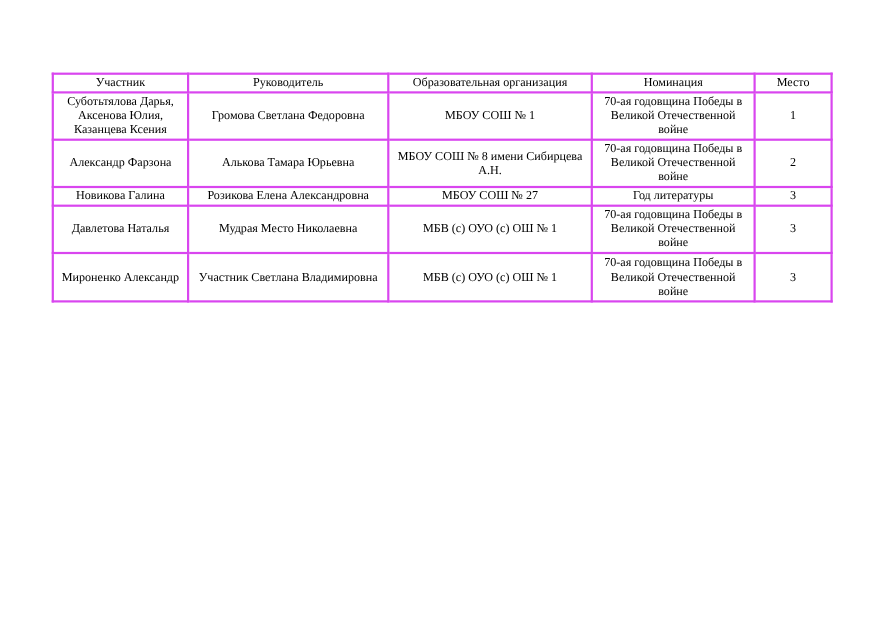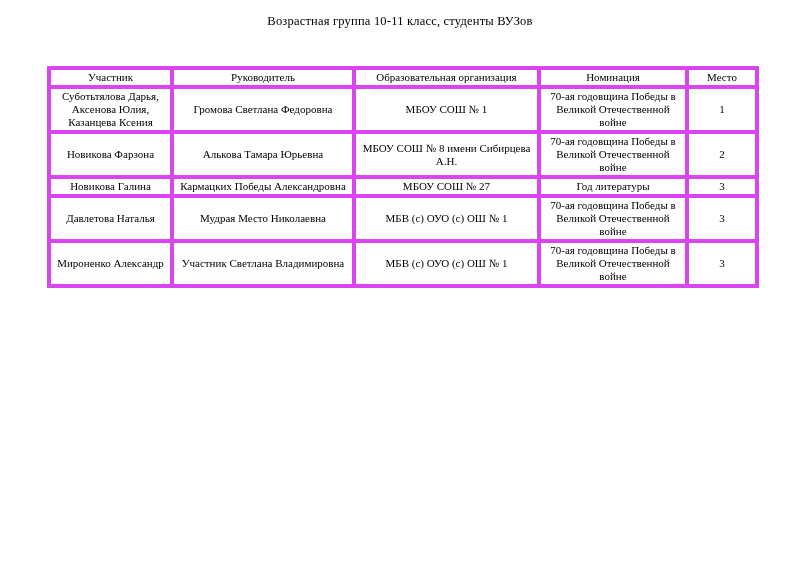--- a/index.html
+++ b/index.html
@@ -25,21 +25,21 @@
   table.results {
     position: absolute;
     top: 66px;
     left: 47px;
     width: 708px;
     border-collapse: collapse;
     table-layout: fixed;
   }
   table.results th,
   table.results td {
-    border: 4px solid #d946ef;
+    border: 2px solid #d946ef;
     text-align: center;
     vertical-align: middle;
     font-size: 11px;
     line-height: 13px;
     font-weight: normal;
     padding: 1px 4px;
     overflow: hidden;
   }
   tr.hdr    { height: 16px; }
   tr.h-tall { height: 42px; }
@@ -50,21 +50,20 @@
   col.c-supervisor   { width: 182px; }
   col.c-organization { width: 185px; }
   col.c-nomination   { width: 148px; }
   col.c-place        { width: 70px; }
 </style>
 </head>
 <body>
 
 <div class="page">
 
-  <div class="doc-title">Возрастная группа 10-11 класс, студенты ВУЗов</div>
 
   <table class="results">
     <colgroup>
       <col class="c-participant">
       <col class="c-supervisor">
       <col class="c-organization">
       <col class="c-nomination">
       <col class="c-place">
     </colgroup>
     <thead>
@@ -78,29 +77,29 @@
     </thead>
     <tbody>
       <tr class="h-tall">
         <td>Суботьтялова Дарья, Аксенова Юлия, Казанцева Ксения</td>
         <td>Громова Светлана Федоровна</td>
         <td>МБОУ СОШ № 1</td>
         <td>70-ая годовщина Победы в Великой Отечественной войне</td>
         <td>1</td>
       </tr>
       <tr class="h-tall">
-        <td>Новикова Фарзона</td>
+        <td>Александр Фарзона</td>
         <td>Алькова Тамара Юрьевна</td>
         <td>МБОУ СОШ № 8 имени Сибирцева А.Н.</td>
         <td>70-ая годовщина Победы в Великой Отечественной войне</td>
         <td>2</td>
       </tr>
       <tr class="h-one">
         <td>Новикова Галина</td>
-        <td>Кармацких Победы Александровна</td>
+        <td>Розикова Елена Александровна</td>
         <td>МБОУ СОШ № 27</td>
         <td>Год литературы</td>
         <td>3</td>
       </tr>
       <tr class="h-tall">
         <td>Давлетова Наталья</td>
         <td>Мудрая Место Николаевна</td>
         <td>МБВ (с) ОУО (с) ОШ № 1</td>
         <td>70-ая годовщина Победы в Великой Отечественной войне</td>
         <td>3</td>

